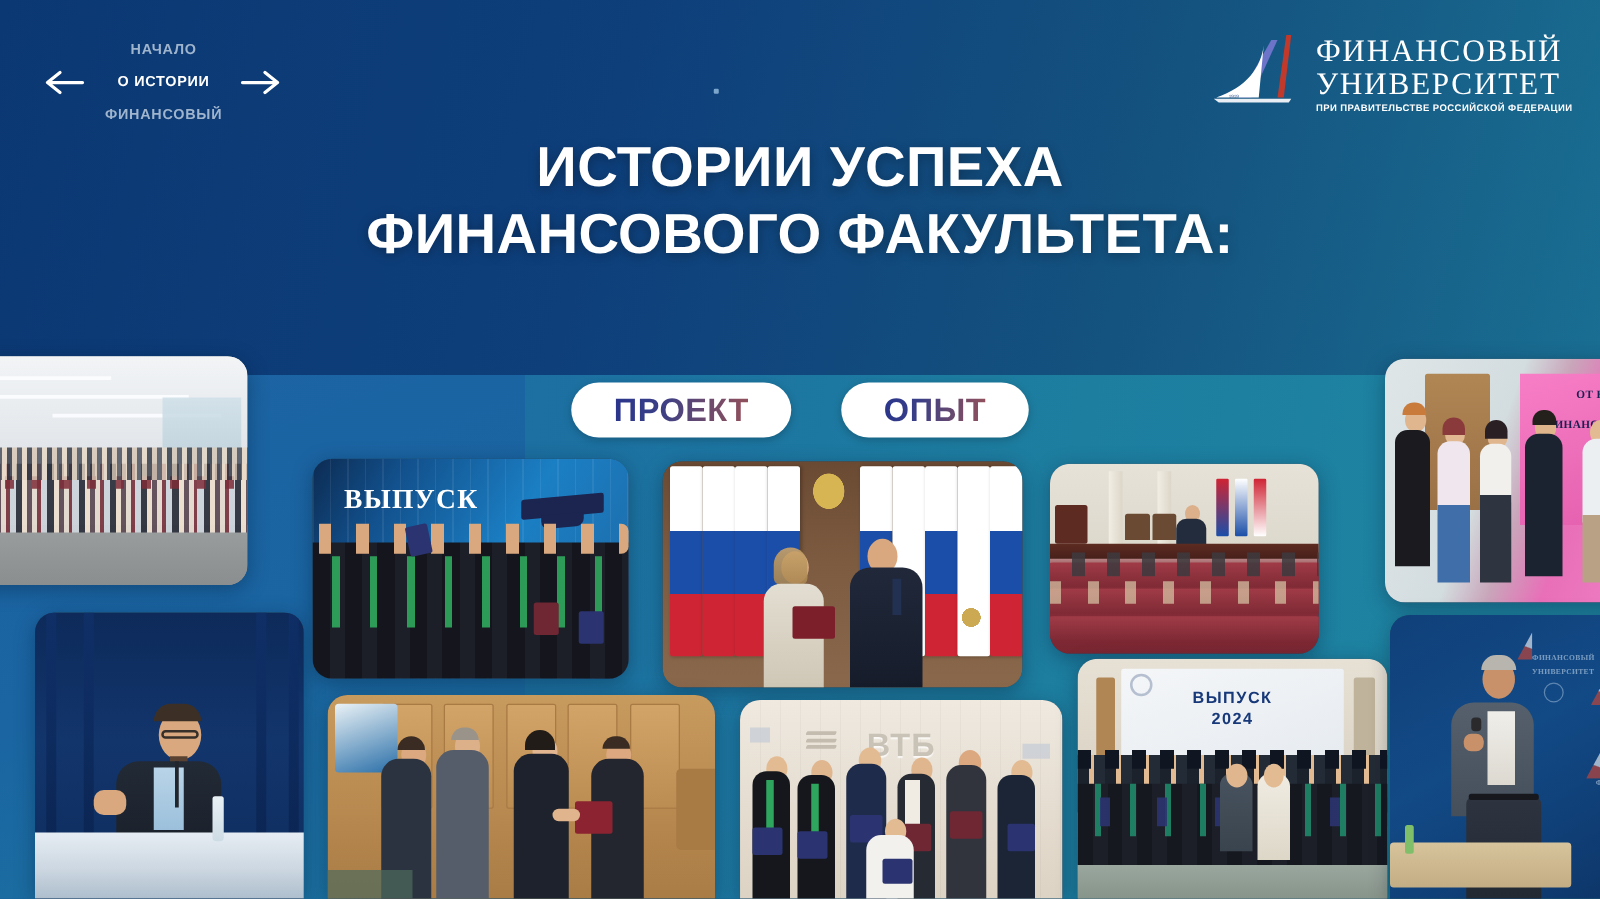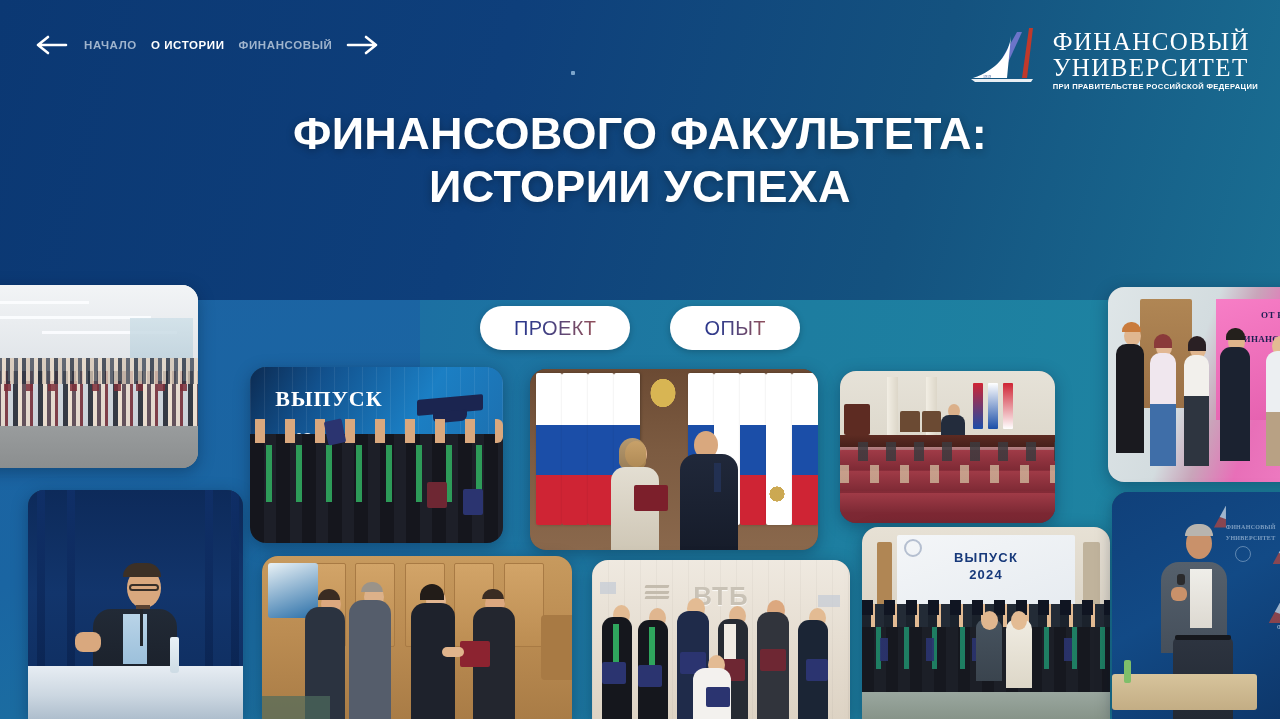--- a/index.html
+++ b/index.html
@@ -38,21 +38,21 @@
   .nav {
     position:absolute; left:36px; top:34px;
     display:flex; align-items:center; gap:14px;
     z-index:40;
   }
   .nav-arrow {
     width:34px; height:22px; position:relative; cursor:pointer;
     flex:0 0 auto;
   }
   .nav-arrow svg { display:block; }
-  .nav-links { display:flex; align-items:center; gap:14px; }
+  .nav-links { display:flex; align-items:center; gap:14px;flex-direction:column; }
   .nav-link {
     font-size:11.5px; font-weight:bold; letter-spacing:.6px;
     color:#8fa6c4; white-space:nowrap; cursor:pointer;
   }
   .nav-link.active { color:#ffffff; }
   .nav-link.dim { color:#9fb4cd; }
 
   
   .logo {
     position:absolute; right:22px; top:26px;
@@ -88,21 +88,21 @@
     display:flex; justify-content:center; align-items:center; gap:40px;
     z-index:35;
   }
   .pill {
     height:44px; border-radius:22px; background:#ffffff;
     display:flex; align-items:center; justify-content:center;
     padding:0 34px; cursor:pointer;
     box-shadow:0 2px 7px rgba(0,0,0,.22);
   }
   .pill span {
-    font-size:20px; font-weight:normal; letter-spacing:.4px;
+    font-size:26px; font-weight:bold; letter-spacing:.4px;
     background:linear-gradient(95deg,#29358c 0%,#3b3f86 35%,#6d4a6c 70%,#94505a 100%);
     -webkit-background-clip:text; background-clip:text;
     -webkit-text-fill-color:transparent; color:transparent;
     white-space:nowrap;
   }
 
   
   .photo {
     position:absolute; overflow:hidden; border-radius:16px;
     box-shadow:0 4px 16px rgba(0,20,45,.34);
@@ -269,22 +269,22 @@
       </svg>
     </div>
     <div class="logo-text">
       <div class="logo-l1">ФИНАНСОВЫЙ</div>
       <div class="logo-l2">УНИВЕРСИТЕТ</div>
       <div class="logo-l3">ПРИ ПРАВИТЕЛЬСТВЕ РОССИЙСКОЙ ФЕДЕРАЦИИ</div>
     </div>
   </div>
 
   <div class="title">
+    <span class="title-line">ИСТОРИИ УСПЕХА</span>
     <span class="title-line">ФИНАНСОВОГО ФАКУЛЬТЕТА:</span>
-    <span class="title-line">ИСТОРИИ УСПЕХА</span>
   </div>
 
   <div class="pills">
     <div class="pill">
       <span>ПРОЕКТ</span>
     </div>
     <div class="pill">
       <span>ОПЫТ</span>
     </div>
   </div>

